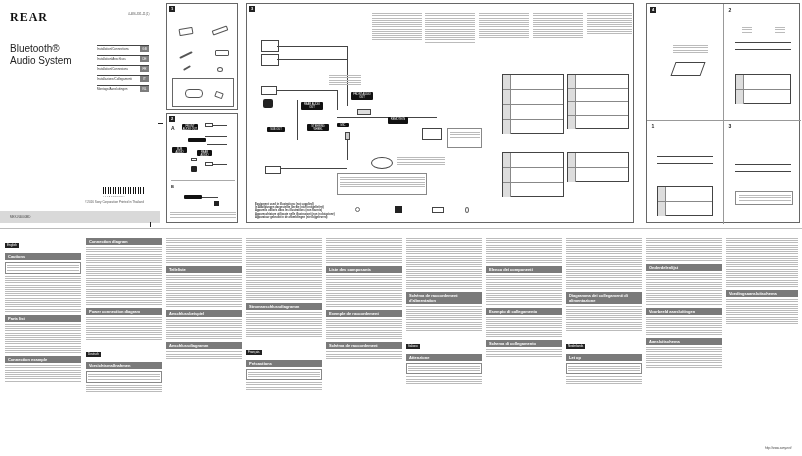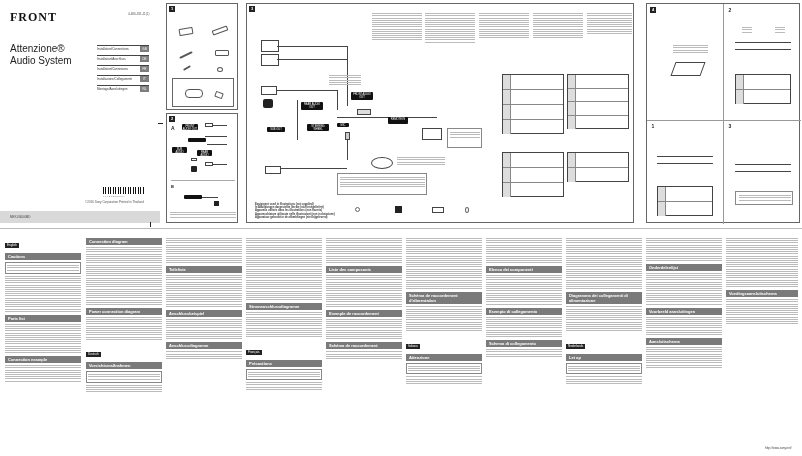--- a/index.html
+++ b/index.html
@@ -28,23 +28,23 @@
 .small-sq{position:absolute;border:0.5px solid #444}
 .tbl{position:absolute;border:0.7px solid #444;background:#fff}
 .tbl-row{border-bottom:0.5px solid #888;display:flex}
 .tbl-c1{width:8px;background:#ddd;border-right:0.5px solid #888}
 .url{font-size:3px;color:#444}
 </style>
 </head>
 <body>
 
 <div>
-  <div class="abs sony" style="left:10px;top:10px">FRONT</div>
+  <div class="abs sony" style="left:10px;top:10px">REAR</div>
   <div class="abs doc-num" style="left:128px;top:12px">4-486-331-11(1)</div>
-  <div class="abs title" style="left:10px;top:43px">Attenzione®</div>
+  <div class="abs title" style="left:10px;top:43px">Bluetooth®</div>
   <div class="abs title" style="left:10px;top:55px">Audio System</div>
 
   <div>
     <div class="toc-row" style="top:45px">
         <span class="toc-label">Installation/Connections</span>
         <span class="toc-badge">GB</span>
       </div>
     <div class="toc-row" style="top:55px">
         <span class="toc-label">Installation/Anschluss</span>
         <span class="toc-badge">DE</span>

